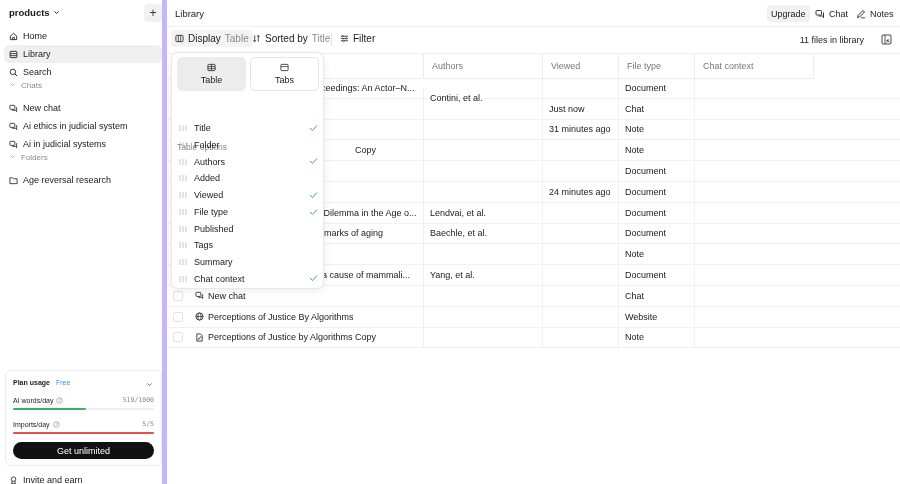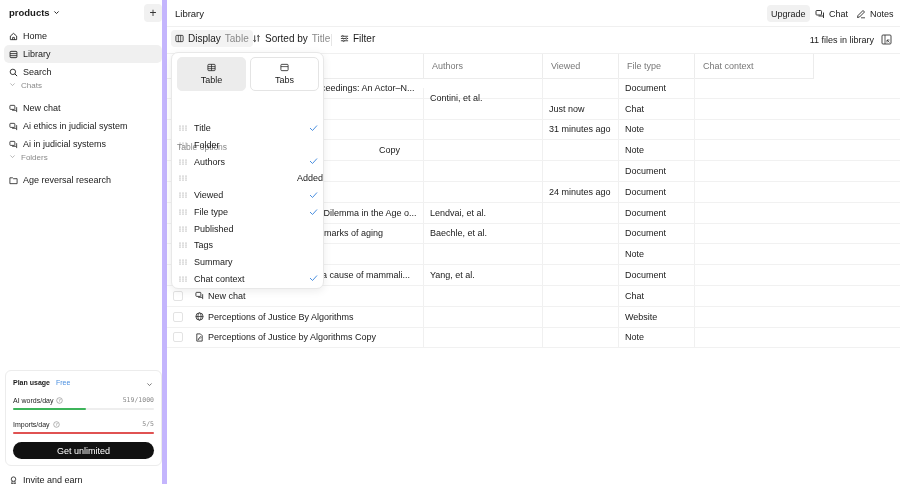--- a/index.html
+++ b/index.html
@@ -41,21 +41,21 @@
   .top-link { position:absolute; top: 5px; height: 17px; display:flex; align-items:center; gap:4px; font-size: 9px; }
   .top-link .ic { width: 10px; height: 10px; }
 
   
   .toolbar { position:absolute; left: 167px; top: 27px; right: 0; height: 26px; }
   .tb-btn { position:absolute; top: 3px; height: 17px; display:flex; align-items:center; gap:4px; padding: 0 4px; border-radius: 4px; font-size: 10px; }
   .tb-btn.on { background: #f3f3f3; }
   .tb-btn .sub { color: #8a8a8a; }
   .tb-btn .ic { width: 9px; height: 9px; }
   .tb-sep { position:absolute; top: 7px; width:1px; height: 12px; background:#e5e5e5; }
-  .count { position:absolute; right: 26px; top: 8px; font-size: 9px; }
+  .count { position:absolute; right: 36px; top: 8px; font-size: 9px; }
   .layout-ic { position:absolute; right: 8px; top: 7px; width: 11px; height: 11px; }
 
   
   .table { position:absolute; left: 167px; top: 53px; width: 733px; }
   .thead { height: 25px; position: relative; border-top: 1px solid #f0f0f0; }
   .th { position:absolute; top: 0; height: 25px; display:flex; align-items:center; padding-left: 8px; color:#777; font-size: 9px; border-left: 1px solid #ececec; border-bottom: 1px solid #ececec; }
   .row { height: 20.8px; position:relative; border-bottom: 1px solid #f1f1f1; }
   .cell { position:absolute; top:0; height: 100%; display:flex; align-items:center; padding-left: 6px; font-size: 9px; color:#1a1a1a; white-space:nowrap; overflow:hidden; border-left: 1px solid #f0f0f0; }
   .cell.title { padding-left: 6px; gap: 4px; border-left: none; }
   .chk { width: 10px; height: 10px; border: 1px solid #e3e3e3; border-radius: 2px; margin-right: 8px; flex: 0 0 10px; }
@@ -295,21 +295,21 @@
           <span style="position:absolute;left:148px;"></span>
         </div>
         <div class="cell" style="left:256px;width:119px;"></div>
         <div class="cell" style="left:375px;width:76px;">31 minutes ago</div>
         <div class="cell" style="left:451px;width:76px;">Note</div>
         <div class="cell" style="left:527px;width:206px;"></div>
       </div>
       <div class="row">
         <div class="cell title" style="left:0;width:256px;">
           <span class="chk"></span>
-          <span style="position:absolute;left:164px;margin-left:48px;">Copy</span>
+          <span style="position:absolute;left:140px;margin-left:48px;">Copy</span>
         </div>
         <div class="cell" style="left:256px;width:119px;"></div>
         <div class="cell" style="left:375px;width:76px;"></div>
         <div class="cell" style="left:451px;width:76px;">Note</div>
         <div class="cell" style="left:527px;width:206px;"></div>
       </div>
       <div class="row">
         <div class="cell title" style="left:0;width:256px;">
           <span class="chk"></span>
           <span style="position:absolute;left:148px;"></span>
@@ -482,21 +482,21 @@
             <circle cx="1" cy="5" r="0.6"></circle>
             <circle cx="4" cy="5" r="0.6"></circle>
             <circle cx="7" cy="5" r="0.6"></circle>
           </g>
         </svg>
         <span>Authors</span>
         <svg class="check" viewBox="0 0 9 8">
           <path d="M1 4 L3.5 6.5 L8 1.5" stroke="#4a8fe0" stroke-width="1" fill="none"></path>
         </svg>
       </div>
-      <div class="opt" style="top: 117.1px; justify-content: space-between;">
+      <div class="opt" style="top: 117.1px;">
         <svg class="grip" viewBox="0 0 8 6">
           <g fill="#888">
             <circle cx="1" cy="1" r="0.6"></circle>
             <circle cx="4" cy="1" r="0.6"></circle>
             <circle cx="7" cy="1" r="0.6"></circle>
             <circle cx="1" cy="3" r="0.6"></circle>
             <circle cx="4" cy="3" r="0.6"></circle>
             <circle cx="7" cy="3" r="0.6"></circle>
             <circle cx="1" cy="5" r="0.6"></circle>
             <circle cx="4" cy="5" r="0.6"></circle>

